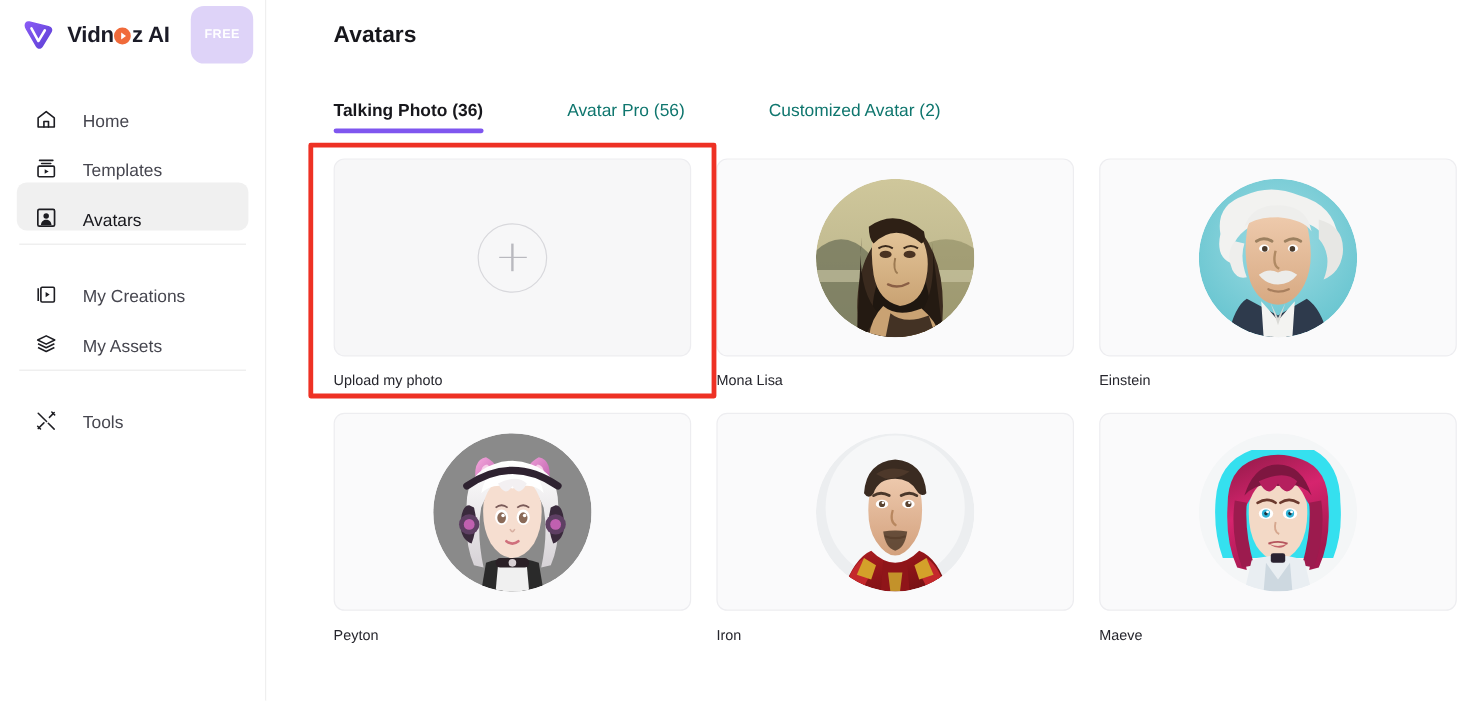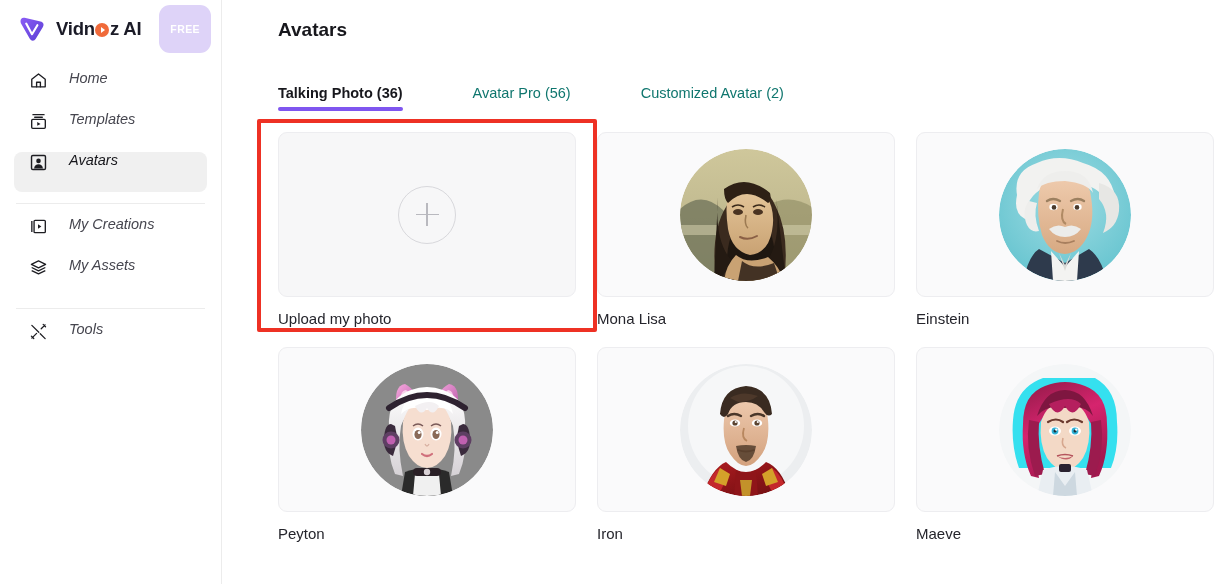--- a/index.html
+++ b/index.html
@@ -79,29 +79,28 @@
     padding: 19px 11px;
     border-radius: 11px;
     line-height: 1;
   }
 
   .nav-group { padding: 12px 14px 11px 14px; }
   .nav-sep { height: 1px; background: #ececec; margin: 0 16px; }
 
   .nav-item {
     display: flex;
-    align-items: flex-start;
+    align-items: flex-end;
     gap: 20px;
     height: 40px;
     padding: 0 14px;
     border-radius: 8px;
     cursor: pointer;
     color: #3b3b44;
     font-size: 14.5px;
-    font-style: italic;
   }
   .nav-item + .nav-item { margin-top: 1px; }
   .nav-item.active { background: #f0f0f0; }
   .nav-item.active .nav-label { color: #17171c; }
   .nav-icon {
     width: 21px; height: 21px;
     flex: 0 0 21px;
     display: flex; align-items: center; justify-content: center;
     color: #1d1d22;
   }
@@ -161,21 +160,21 @@
     border: 1px solid #ededf0;
     border-radius: 9px;
     background: #fafafb;
     display: flex;
     align-items: center;
     justify-content: center;
     overflow: hidden;
   }
   .card-label {
     margin-top: 13px;
-    font-size: 15px;
+    font-size: 12px;
     color: #25252c;
   }
   .card.upload .card-thumb { background: #f7f7f8; border-color: #ededf0; }
   .plus-circle {
     width: 58px; height: 58px;
     border-radius: 50%;
     border: 1.6px solid #d8d8dc;
     display: flex; align-items: center; justify-content: center;
     position: relative;
   }

